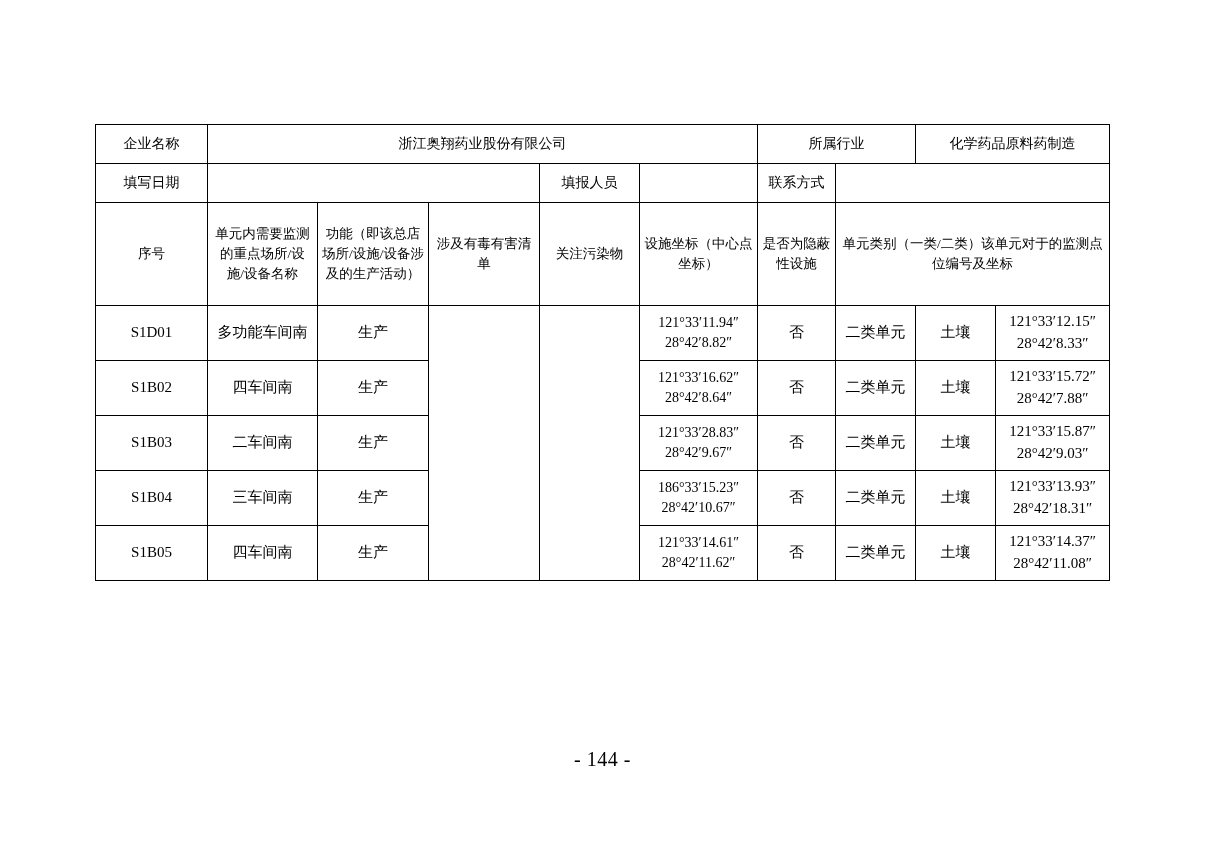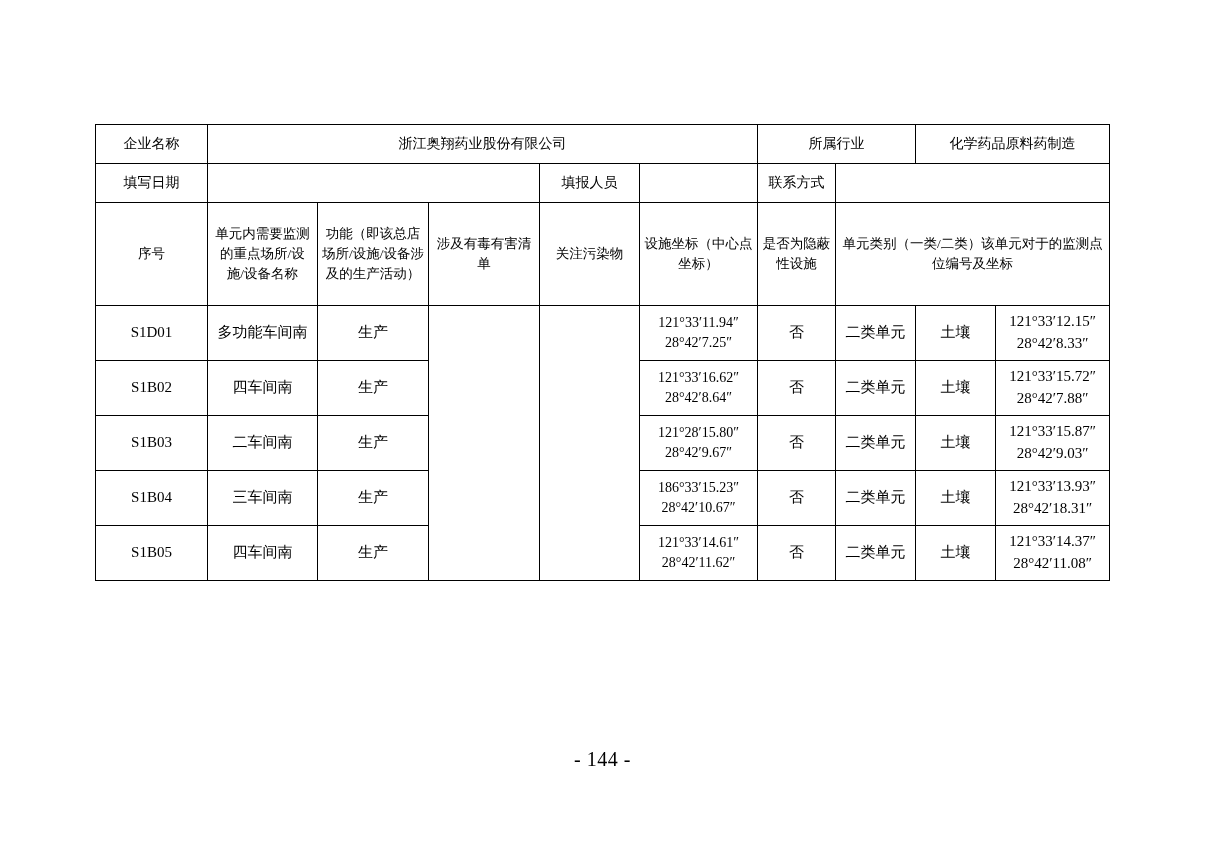--- a/index.html
+++ b/index.html
@@ -122,21 +122,21 @@
       </tr>
 
       <tr class="data-row">
         <td>S1D01</td>
         <td>多功能车间南</td>
         <td>生产</td>
         <td rowspan="5" class="blank-cell"></td>
         <td rowspan="5" class="blank-cell"></td>
         <td>
           <div class="coord">121°33′11.94″</div>
-          <div class="coord">28°42′7.25″</div>
+          <div class="coord">28°42′8.82″</div>
         </td>
         <td>否</td>
         <td>二类单元</td>
         <td>土壤</td>
         <td>
           <div class="coord-small">121°33′12.15″</div>
           <div class="coord-small">28°42′8.33″</div>
         </td>
       </tr>
 
@@ -155,21 +155,21 @@
           <div class="coord-small">121°33′15.72″</div>
           <div class="coord-small">28°42′7.88″</div>
         </td>
       </tr>
 
       <tr class="data-row">
         <td>S1B03</td>
         <td>二车间南</td>
         <td>生产</td>
         <td>
-          <div class="coord">121°28′15.80″</div>
+          <div class="coord">121°33′28.83″</div>
           <div class="coord">28°42′9.67″</div>
         </td>
         <td>否</td>
         <td>二类单元</td>
         <td>土壤</td>
         <td>
           <div class="coord-small">121°33′15.87″</div>
           <div class="coord-small">28°42′9.03″</div>
         </td>
       </tr>

